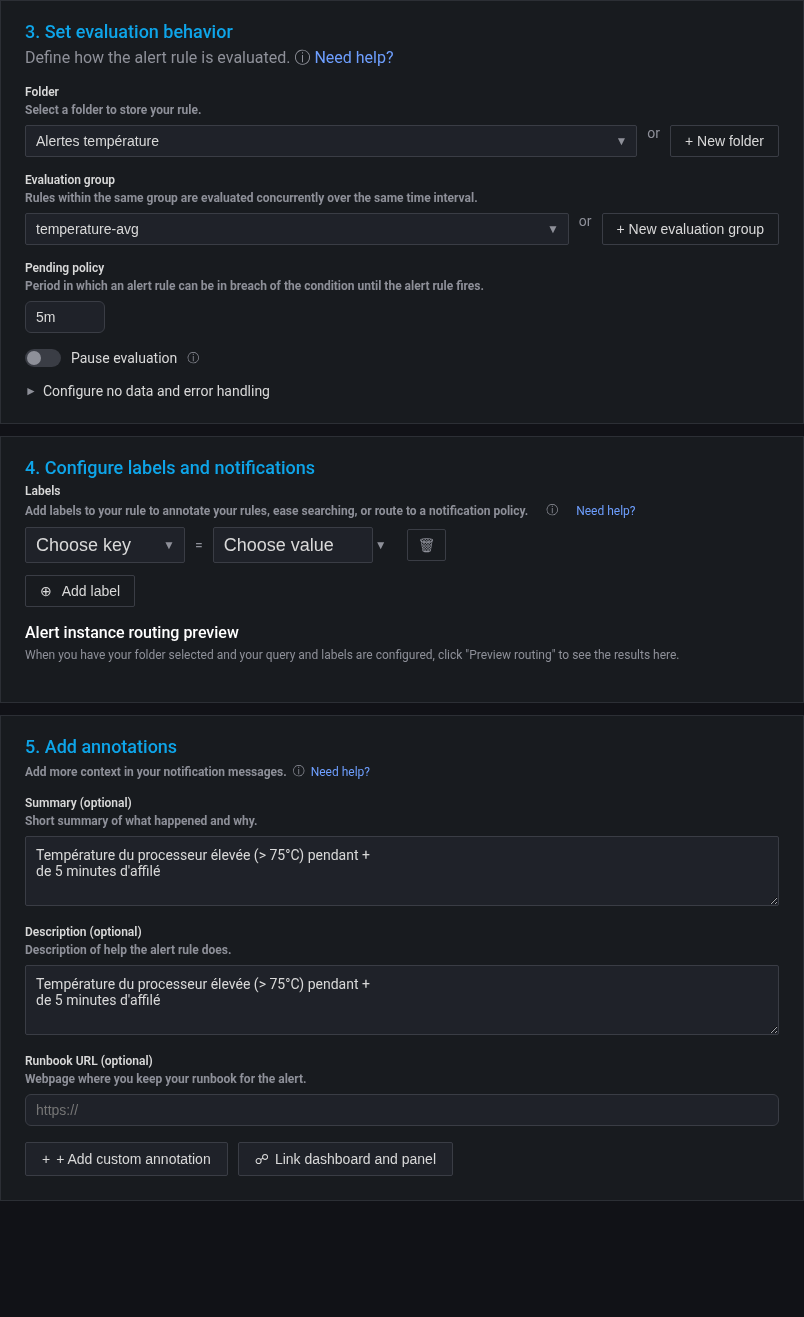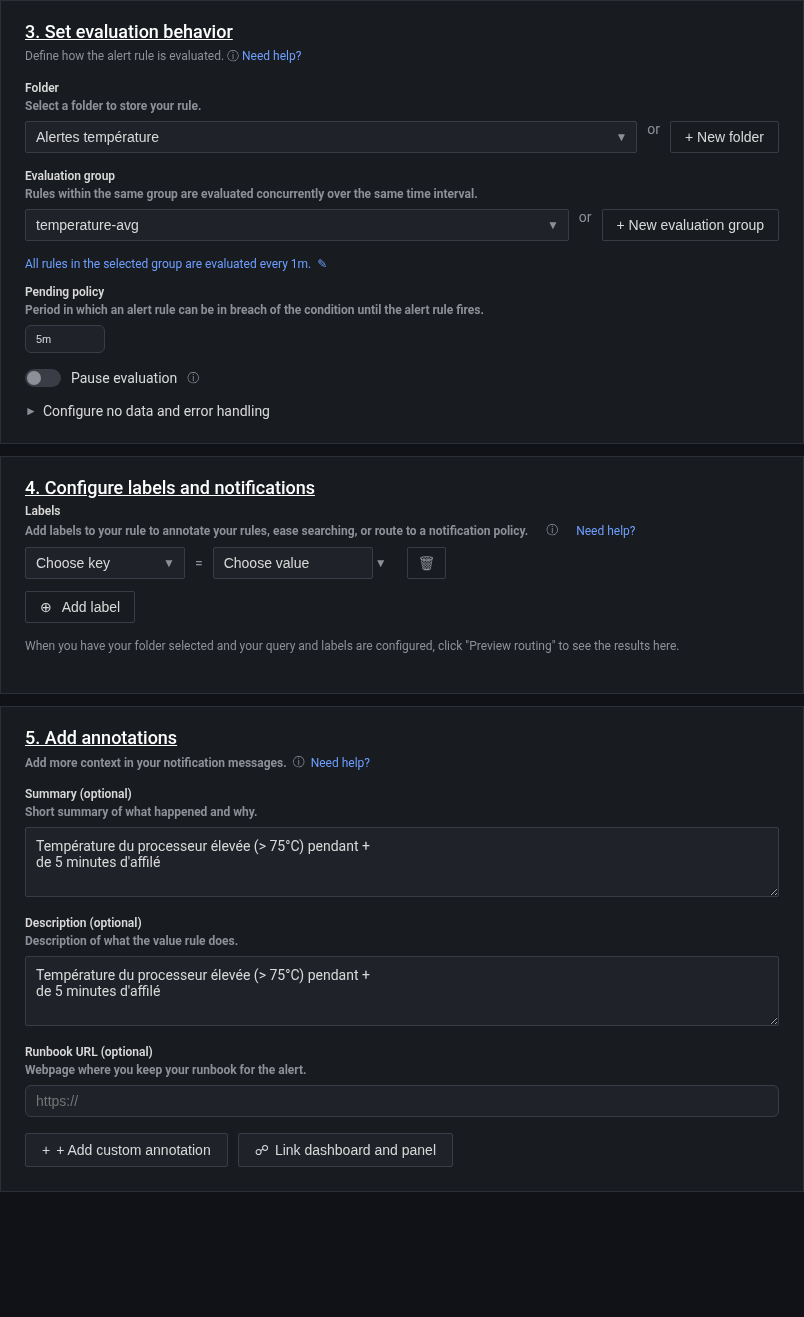--- a/index.html
+++ b/index.html
@@ -12,26 +12,25 @@
     }
     .section {
       background-color: #181b1f;
       border: 1px solid #2c2f35;
       margin: 0 0 12px 0;
       padding: 20px 24px 24px 24px;
     }
     .section-title {
       font-size: 18px;
       font-weight: 500;
-      color: #ffffff;
+      color: #0ea5e9;
       margin-bottom: 6px;
-      text-decoration: underline;
     }
     .section-subtitle {
-      font-size: 12px;
+      font-size: 16px;
       color: #8e9099;
       margin-bottom: 16px;
     }
     .section-subtitle a {
       color: #6e9fff;
       text-decoration: none;
     }
     .field-label {
       font-size: 12px;
       font-weight: 600;
@@ -104,21 +103,21 @@
     .edit-icon {
       color: #6e9fff;
       cursor: pointer;
       font-size: 12px;
     }
     .text-input {
       background-color: #1f2229;
       border: 1px solid #3a3d45;
       color: #d9d9d9;
       padding: 7px 10px;
-      font-size: 11px;
+      font-size: 14px;
       width: 80px;
       border-radius: 6px;
     }
     .toggle-container {
       display: flex;
       align-items: center;
       gap: 10px;
       margin-bottom: 16px;
     }
     .toggle {
@@ -170,21 +169,21 @@
       display: flex;
       align-items: center;
       gap: 10px;
       margin-bottom: 12px;
     }
     .label-select {
       background-color: #1f2229;
       border: 1px solid #3a3d45;
       color: #d9d9d9;
       padding: 7px 30px 7px 10px;
-      font-size: 14px;
+      font-size: 18px;
       appearance: none;
       cursor: pointer;
       border-radius: 2px;
       width: 160px;
     }
     .equals-sign {
       color: #8e9099;
       font-size: 14px;
     }
     .delete-btn {
@@ -297,24 +296,20 @@
         <select class="select-input">
           <option>temperature-avg</option>
         </select>
         <span class="select-arrow">▼</span>
       </div>
       <span class="or-label">or</span>
       <button class="btn-outline">+ New evaluation group</button>
     </div>
   </div>
 
-  <div class="info-text">
-    <span>All rules in the selected group are evaluated every 1m.</span>
-    <span class="edit-icon">✎</span>
-  </div>
 
   <div class="field-group">
     <div class="field-label">Pending policy</div>
     <div class="field-desc">Period in which an alert rule can be in breach of the condition until the alert rule fires.</div>
     <input class="text-input" type="text" value="5m" style="">
   </div>
 
   <div class="toggle-container">
     <div class="toggle">
       <div class="toggle-slider">
@@ -356,20 +351,21 @@
         </select>
         <span class="select-arrow">▼</span>
       </div>
       <button class="delete-btn">🗑</button>
     </div>
 
     <button class="add-label-btn"><span style="margin-right:4px;">⊕</span> Add label</button>
   </div>
 
   <div class="field-group">
+    <div class="routing-title">Alert instance routing preview</div>
     <div class="routing-desc">When you have your folder selected and your query and labels are configured, click "Preview routing" to see the results here.</div>
   </div>
 </div>
 
 <div class="section">
   <h2 class="section-title">5. Add annotations</h2>
   <div style="display:flex; align-items:center; gap:6px; margin-bottom:16px;">
     <span class="field-desc" style="margin-bottom:0;">Add more context in your notification messages.</span>
     <span class="info-icon">ⓘ</span>
     <a href="#" class="need-help-link">Need help?</a>
@@ -377,21 +373,21 @@
 
   <div class="field-group">
     <div class="field-label">Summary (optional)</div>
     <div class="field-desc">Short summary of what happened and why.</div>
     <textarea class="textarea-field" style="">Température du processeur élevée (&gt; 75°C) pendant +
 de 5 minutes d'affilé</textarea>
   </div>
 
   <div class="field-group">
     <div class="field-label">Description (optional)</div>
-    <div class="field-desc">Description of what the value rule does.</div>
+    <div class="field-desc">Description of help the alert rule does.</div>
     <textarea class="textarea-field" style="">Température du processeur élevée (&gt; 75°C) pendant +
 de 5 minutes d'affilé</textarea>
   </div>
 
   <div class="field-group">
     <div class="field-label">Runbook URL (optional)</div>
     <div class="field-desc">Webpage where you keep your runbook for the alert.</div>
     <input class="url-input" type="text" placeholder="https://" style="">
   </div>
 

